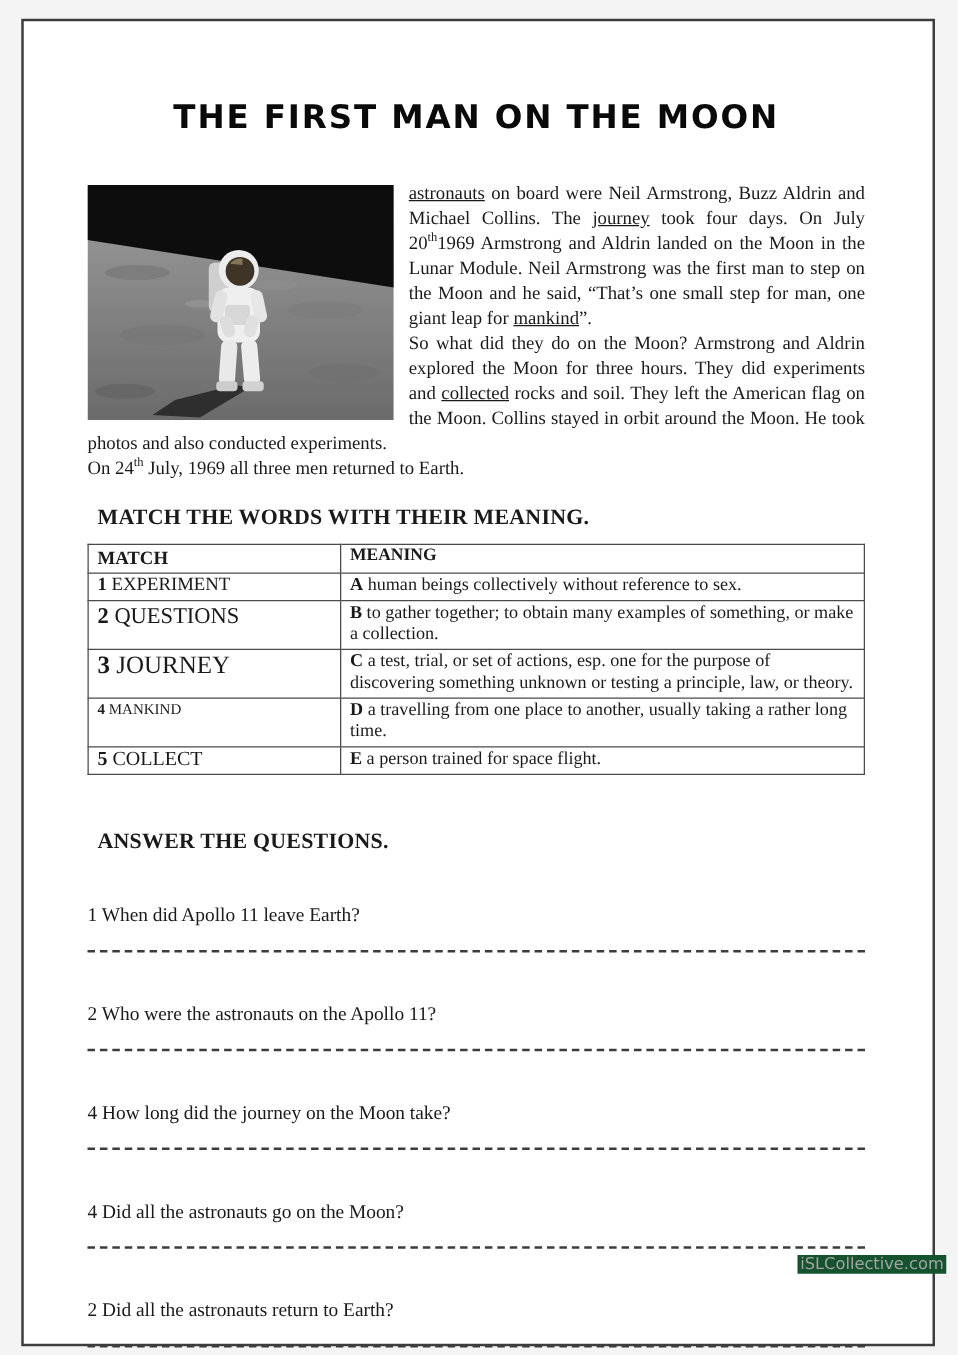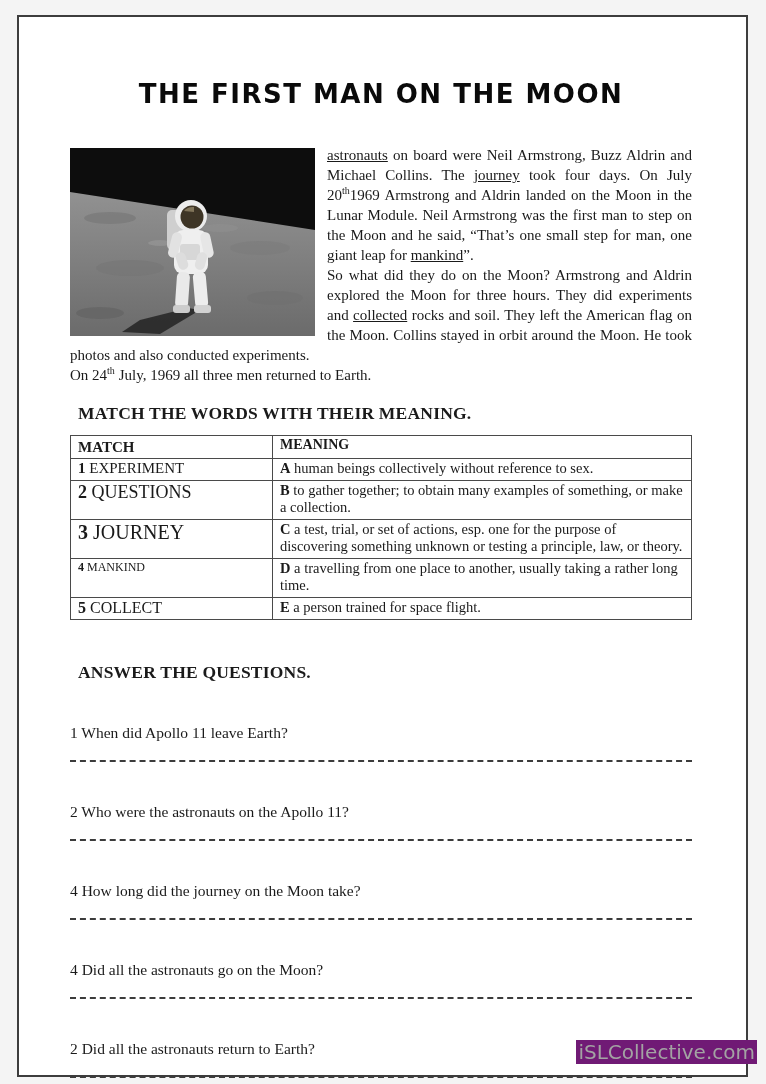--- a/index.html
+++ b/index.html
@@ -83,25 +83,25 @@
     line-height:20px;
   }
   .answer-line {
     margin-top:17px;
     height:0;
     border-top:2px dashed #3c3c3c;
     width:100%;
   }
   .watermark {
     position:absolute;
-    right:9px; top:1040px;
+    right:9px; top:1004px;
     font-family:"DejaVu Sans", sans-serif;
-    font-size:20px;
+    font-size:13px;
     color:#a3a3a3;
-    background:#701a75;
+    background:#14532d;
     padding:0 2px;
   }
 </style>
 </head>
 <body>
 
 <div class="page">
 
   <h1 class="doc-title">THE FIRST MAN ON THE MOON</h1>
 

